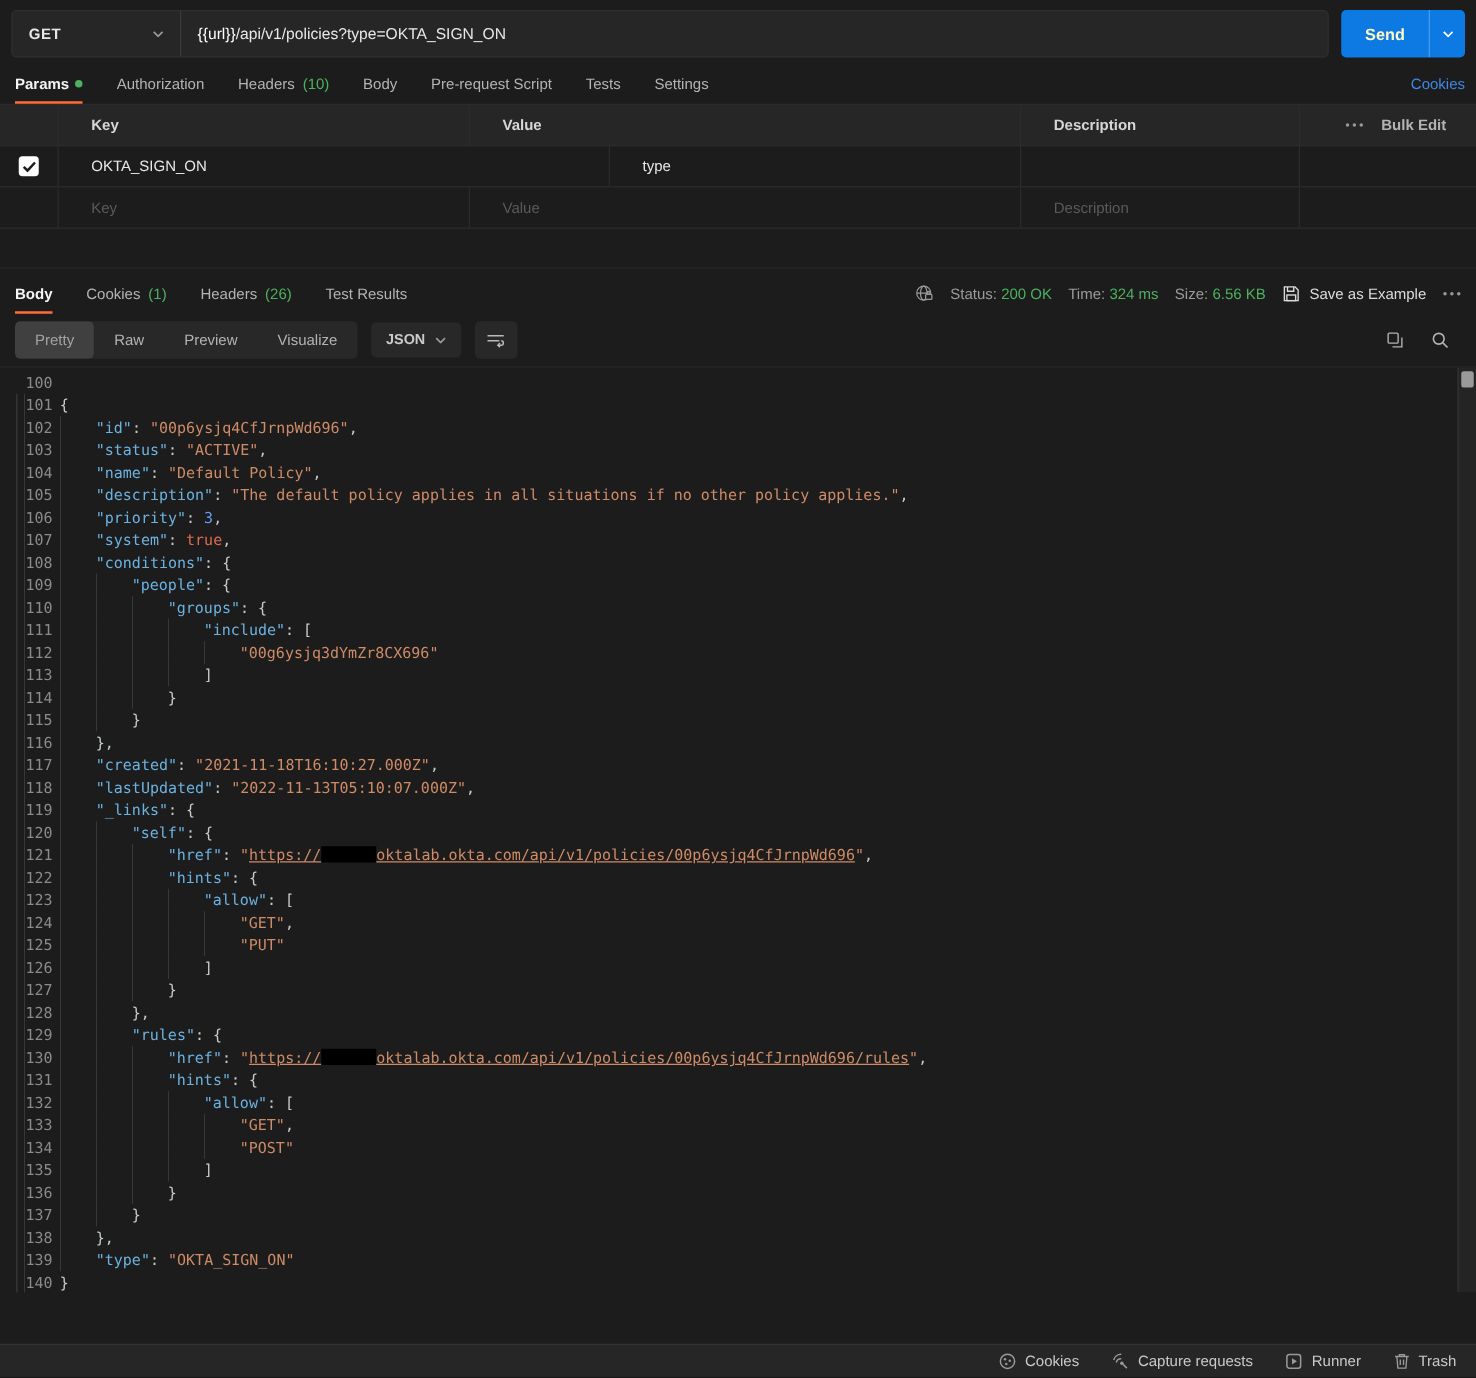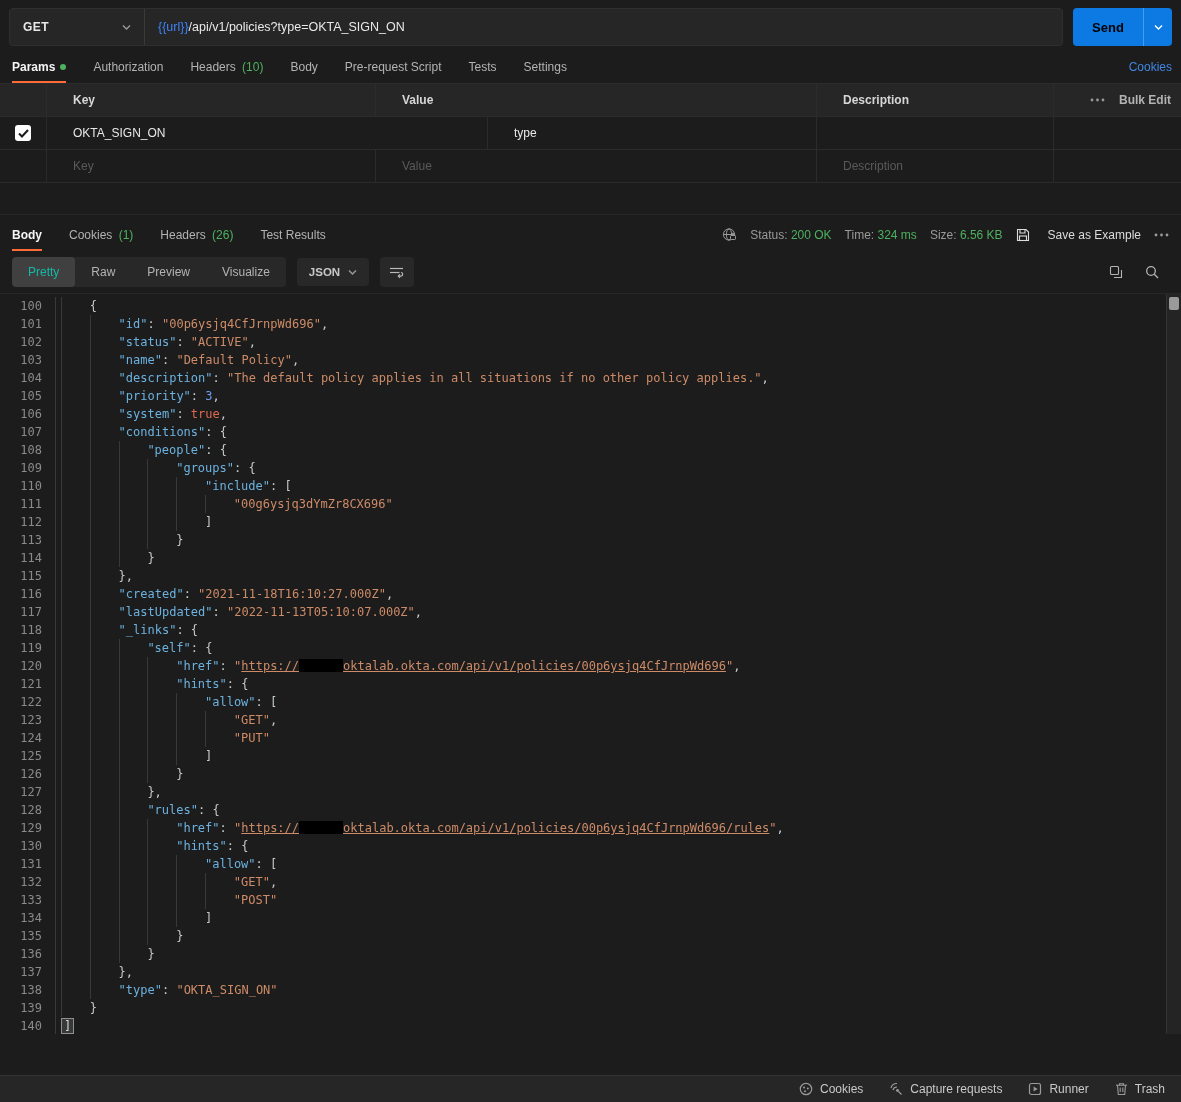--- a/index.html
+++ b/index.html
@@ -7,23 +7,23 @@
        font-family:"Liberation Sans",sans-serif;color:#e8e8e8;font-size:12px;}
   .ic svg{display:block}
   .dim{color:#9a9a9a}
 
   
   .req-row{display:flex;margin:8px 9px 0 9px;height:38px;}
   .url-box{flex:1;display:flex;background:#262626;border:1px solid #2f2f2f;border-radius:4px;margin-right:10px;}
   .method{width:108px;display:flex;align-items:center;justify-content:space-between;padding:0 13px;
           border-right:1px solid #3a3a3a;font-weight:bold;letter-spacing:.4px;cursor:pointer;}
   .url{flex:1;display:flex;align-items:center;padding:0 13px;font-size:12.5px;color:#e8e8e8;white-space:nowrap;overflow:hidden;}
-  .url-var{color:#3b82f6;}
+  .url-var{color:#ffffff;}
   .send{display:flex;width:99px;background:#0d7ae4;border-radius:4px;overflow:hidden;}
-  .send-main{flex:1;display:flex;align-items:center;justify-content:center;font-weight:bold;font-size:13px;color:#000000;cursor:pointer;}
+  .send-main{flex:1;display:flex;align-items:center;justify-content:center;font-weight:bold;font-size:13px;color:#fef9c3;cursor:pointer;}
   .send-caret{width:28px;display:flex;align-items:center;justify-content:center;color:#fff;border-left:1px solid rgba(255,255,255,.25);cursor:pointer;}
 
   
   .tabs-row{display:flex;align-items:flex-end;margin:14px 9px 0 12px;}
   .tabs{display:flex;gap:27px;}
   .tab{color:#b3b3b3;padding-bottom:9px;cursor:pointer;position:relative;white-space:nowrap;}
   .tab.active{color:#f5f5f5;font-weight:600;}
   .tab.active::after{content:"";position:absolute;left:0;right:0;bottom:0;height:2px;background:#ff6c37;}
   .tab .cnt{color:#4db15f;margin-left:3px;}
   .tab .dot{display:inline-block;width:6px;height:6px;border-radius:50%;background:#4db15f;margin-left:5px;vertical-align:1px;}
@@ -33,46 +33,46 @@
 
   
   .ptable{border-top:1px solid #2b2b2b;}
   .prow{display:flex;height:32px;border-bottom:1px solid #2b2b2b;align-items:stretch;gap:12px;}
   .prow.head{background:#262626;color:#d6d6d6;font-weight:600;}
   .pcell{display:flex;align-items:center;padding:0 14px;border-right:1px solid #2b2b2b;overflow:hidden;}
   .c-check{width:46px;justify-content:center;padding:0;flex:none;}
   .c-key{width:288px;flex:none;}
   .c-val{width:400px;flex:none;}
   .c-desc{flex:1;border-right:none;}
-  .c-act{width:103px;flex:none;justify-content:flex-end;gap:14px;padding-right:10px;border-right:none;border-left:1px solid #2b2b2b;color:#b3b3b3;}
+  .c-act{width:103px;flex:none;justify-content:flex-end;gap:14px;padding-right:24px;border-right:none;border-left:1px solid #2b2b2b;color:#b3b3b3;}
   .ph{color:#5a5a5a;}
   .checkbox{width:16px;height:16px;background:#ffffff;border-radius:3px;display:flex;align-items:center;justify-content:center;cursor:pointer;}
 
   
   .resp-head{display:flex;align-items:flex-end;margin-top:31px;padding:0 12px;border-top:1px solid #272727;height:37px;box-sizing:border-box;}
   .resp-meta{margin-left:auto;display:flex;align-items:center;gap:13px;color:#9a9a9a;padding-bottom:9px;}
   .meta-pair{white-space:nowrap;}
   .meta-pair b{color:#4db15f;font-weight:normal;}
-  .save-ex{display:flex;align-items:center;gap:18px;color:#dcdcdc;cursor:pointer;}
+  .save-ex{display:flex;align-items:center;gap:8px;color:#dcdcdc;cursor:pointer;}
 
   
   .view-bar{display:flex;align-items:center;margin:5px 12px 0 12px;height:32px;gap:11px;}
   .seg{display:flex;background:#282828;border-radius:4px;color:#b3b3b3;overflow:hidden;}
   .seg-item{padding:8px 16px;cursor:pointer;}
-  .seg-item.active{background:#404040;color:#14b8a6;border-radius:4px;}
+  .seg-item.active{background:#404040;color:#a3a3a3;border-radius:4px;}
   .mini-btn{background:#282828;border-radius:4px;display:flex;align-items:center;gap:8px;padding:8px 12px;
             color:#c9c9c9;font-weight:600;font-size:11.5px;cursor:pointer;}
   .icon-btn{background:#282828;border-radius:4px;width:34px;height:30px;display:flex;align-items:center;justify-content:center;color:#b9b9b9;cursor:pointer;}
   .right-icons{margin-left:auto;display:flex;gap:22px;color:#b3b3b3;padding-right:10px;}
 
   
   .code-area{position:relative;margin-top:5px;height:740px;border-top:1px solid #272727;
              font-family:"DejaVu Sans Mono",monospace;font-size:12px;line-height:18px;overflow:hidden;}
   .code-inner{padding-top:3px;}
-  .cl{display:flex;height:18px;white-space:pre;}
+  .cl{display:flex;height:18px;white-space:pre;flex-direction:column;}
   .ln{width:42px;text-align:right;color:#8a8a8a;flex:none;user-select:none;}
   .code{flex:1;border-left:1px solid #3a3a3a;margin-left:13px;background-repeat:no-repeat;
         background-image:repeating-linear-gradient(90deg,#383838 0,#383838 1px,transparent 1px,transparent 28.8px);
         background-position:5px 0;}
   .tok-k{color:#6cb2e0;}
   .tok-s{color:#ce8b67;}
   .tok-p{color:#c5cbcb;}
   .tok-d{color:#6a9ef0;}
   .tok-b{color:#df6950;}
   .tok-l{color:#ce8b67;text-decoration:underline;cursor:pointer;}

